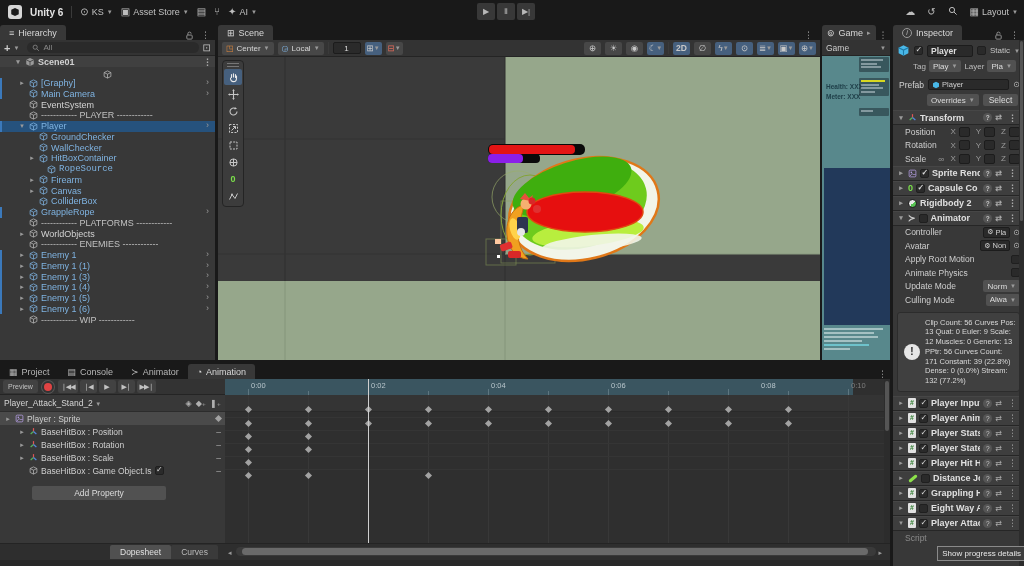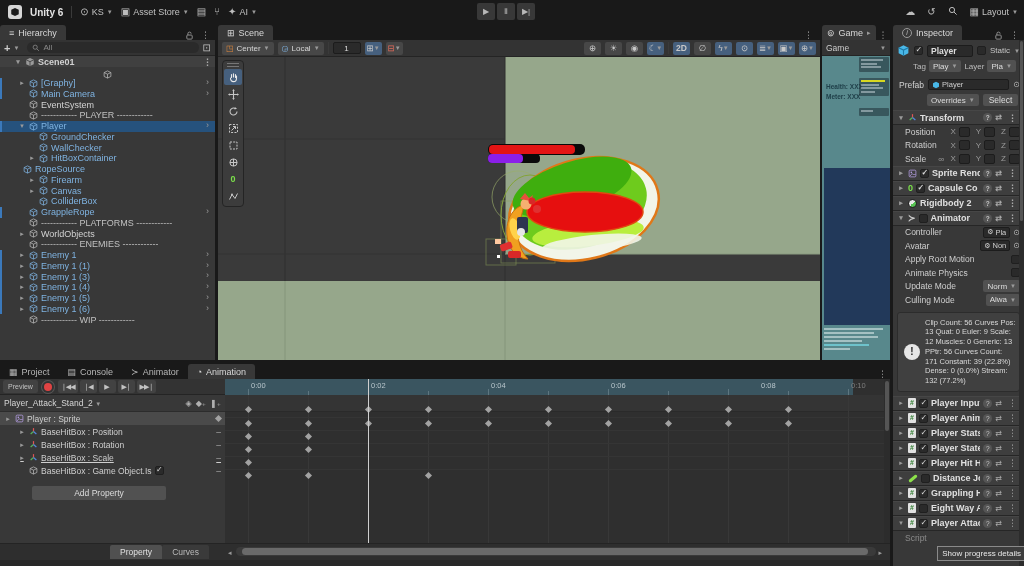--- a/index.html
+++ b/index.html
@@ -325,21 +325,21 @@
           <div class="hrow" style="padding-left: 28px;">
             <span class="fold">▸</span>
             <span class="hicon pf">
               <svg viewBox="0 0 12 12" width="9" height="9">
                 <path d="M6 1.2 10.5 3.4v5.2L6 10.8 1.5 8.6V3.4z" fill="none" stroke="currentColor"></path>
                 <path d="M1.5 3.4 6 5.6l4.5-2.2M6 5.6v5.2" fill="none" stroke="currentColor"></path>
               </svg>
             </span>
             <span class="hlabel nowrap pf">HitBoxContainer</span>
           </div>
-          <div class="hrow" style="padding-left: 12px;">
+          <div class="hrow" style="padding-left: 36px; font-family: Liberation Mono, monospace;">
             <span class="fold"></span>
             <span class="hicon pf">
               <svg viewBox="0 0 12 12" width="9" height="9">
                 <path d="M6 1.2 10.5 3.4v5.2L6 10.8 1.5 8.6V3.4z" fill="none" stroke="currentColor"></path>
                 <path d="M1.5 3.4 6 5.6l4.5-2.2M6 5.6v5.2" fill="none" stroke="currentColor"></path>
               </svg>
             </span>
             <span class="hlabel nowrap pf">RopeSource</span>
           </div>
           <div class="hrow" style="padding-left: 28px;">
@@ -780,21 +780,21 @@
             <svg viewBox="0 0 12 12" width="9" height="9">
               <path d="M6 6V1.5" stroke="#e05555" stroke-width="1.6"></path>
               <path d="M6 6 2.2 9.3" stroke="#58b058" stroke-width="1.6"></path>
               <path d="M6 6l3.8 3.3" stroke="#5588e0" stroke-width="1.6"></path>
             </svg>
           </span>
           <span class="nowrap">BaseHitBox : Rotation</span>
           <span class="spacer"></span>
           <span style="color: rgb(170, 170, 170);">–</span>
         </div>
-        <div class="prow" style="padding-left: 18px; text-decoration: underline;">
+        <div class="prow" style="padding-left: 18px;">
           <span class="fold">▸</span>
           <span class="hicon">
             <svg viewBox="0 0 12 12" width="9" height="9">
               <path d="M6 6V1.5" stroke="#e05555" stroke-width="1.6"></path>
               <path d="M6 6 2.2 9.3" stroke="#58b058" stroke-width="1.6"></path>
               <path d="M6 6l3.8 3.3" stroke="#5588e0" stroke-width="1.6"></path>
             </svg>
           </span>
           <span class="nowrap">BaseHitBox : Scale</span>
           <span class="spacer"></span>
@@ -860,21 +860,21 @@
         <span class="kdia" style="position: absolute; left: 80.5px; top: 52px;"></span>
         <span class="kdia" style="position: absolute; left: 20.5px; top: 65px;"></span>
         <span class="kdia" style="position: absolute; left: 20.5px; top: 78px;"></span>
         <span class="kdia" style="position: absolute; left: 80.5px; top: 78px;"></span>
         <span class="kdia" style="position: absolute; left: 200.5px; top: 78px;"></span>
       </div>
     <div id="playhead" style="left: 368px;"></div>
 
     <div id="anim-bottom">
       <span style="width:110px;"></span>
-      <span class="dsbtn on">Property</span>
+      <span class="dsbtn on">Dopesheet</span>
       <span class="dsbtn">Curves</span>
       <span style="position:absolute;left:228px;color:#9a9a9a;font-size:7px;top:5px;">◂</span>
       <span style="position:absolute;right:8px;color:#9a9a9a;font-size:7px;top:5px;">▸</span>
     </div>
     <div id="hscroll">
         <div id="hscroll-thumb"></div>
       </div>
     <div id="anim-status"></div>
     <div class="vscroll" style="right:0;top:17px;width:6px;height:164px;">
         <div class="vthumb" style="left:1px;top:2px;width:4px;height:50px;"></div>

